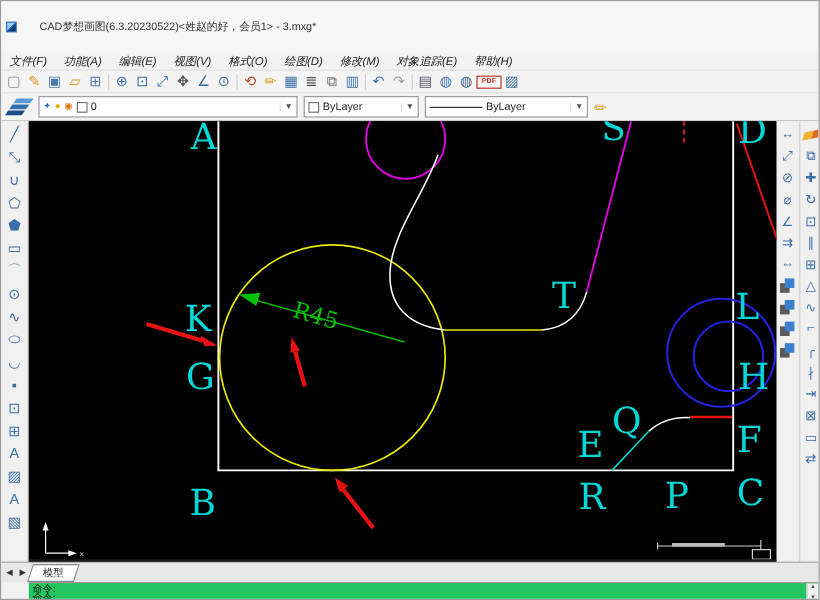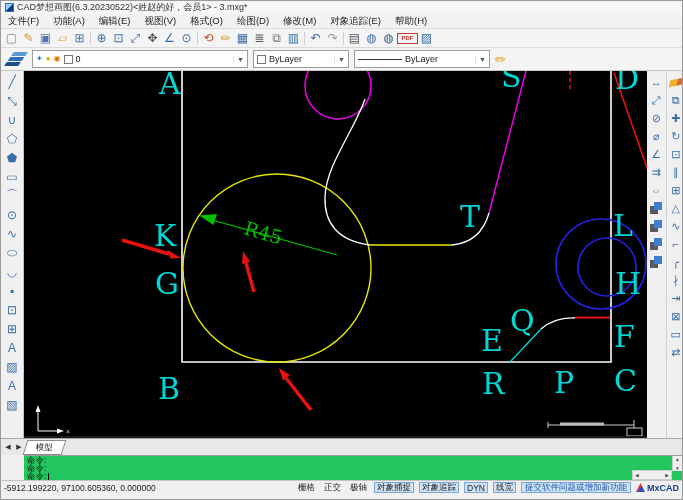--- a/index.html
+++ b/index.html
@@ -1,27 +1,27 @@
 <!DOCTYPE html>
 <html style="--c-canvas-bg: #000000; --c-cyan: #00d8d8; --c-yellow: #e8e800; --c-magenta: #e800e8; --c-blue: #2222dd; --c-red: #e81212; --c-green: #00c000; --c-white: #ffffff;"><head>
 <meta charset="utf-8">
 <style>
   html,body{margin:0;padding:0;background:#c8c8c8;}
   .window{width:683px;height:500px;display:flex;flex-direction:column;background:#f0f0f0;
     font-family:"Liberation Sans",sans-serif;border:1px solid #9a9a9a;box-sizing:border-box;overflow:hidden;}
   
-  .titlebar{height:13px;flex:0 0 13px;display:flex;align-items:center;gap:3px;padding:0 4px;
+  .titlebar{height:13px;flex:0 0 13px;display:flex;align-items:center;gap:19px;padding:15px 4px;
     font-size:9px;background:#f6f6f6;color:#333;white-space:nowrap;overflow:hidden;}
   .app-icon{width:9px;height:9px;background:#2a6fc0;position:relative;flex:0 0 9px;}
   .app-icon::after{content:"";position:absolute;left:1px;top:1px;width:7px;height:7px;
     background:linear-gradient(135deg,#9fd0ff 0 45%,#2a6fc0 45% 55%,#0c3a70 55% 100%);}
   
   .menubar{height:14px;flex:0 0 14px;display:flex;align-items:center;font-size:9.5px;background:#f2f2f2;
     border-bottom:1px solid #dcdcdc;color:#222;}
-  .menu-item{padding:0 7px;}
+  .menu-item{padding:0 7px;font-style:italic;}
   
   .tabbar{height:13px;flex:0 0 13px;background:#e2e2e2;display:flex;align-items:flex-end;font-size:9px;padding-left:3px;}
   .tab{padding:0 9px;height:12px;line-height:12px;border:1px solid #b4b4b4;border-bottom:none;
     background:#d8d8d8;border-radius:3px 3px 0 0;margin-right:1px;color:#333;}
   .tab.active{background:#ffffff;font-weight:bold;color:#000;}
   .tab-controls{margin-left:auto;display:flex;gap:4px;padding-right:5px;font-size:8px;color:#444;align-items:center;}
   
   .toolbar1{height:18px;flex:0 0 18px;display:flex;align-items:center;background:#f4f4f4;
     border-bottom:1px solid #dadada;padding-left:2px;}
   .tbi{width:17px;height:16px;display:flex;align-items:center;justify-content:center;font-size:12px;line-height:1;}

